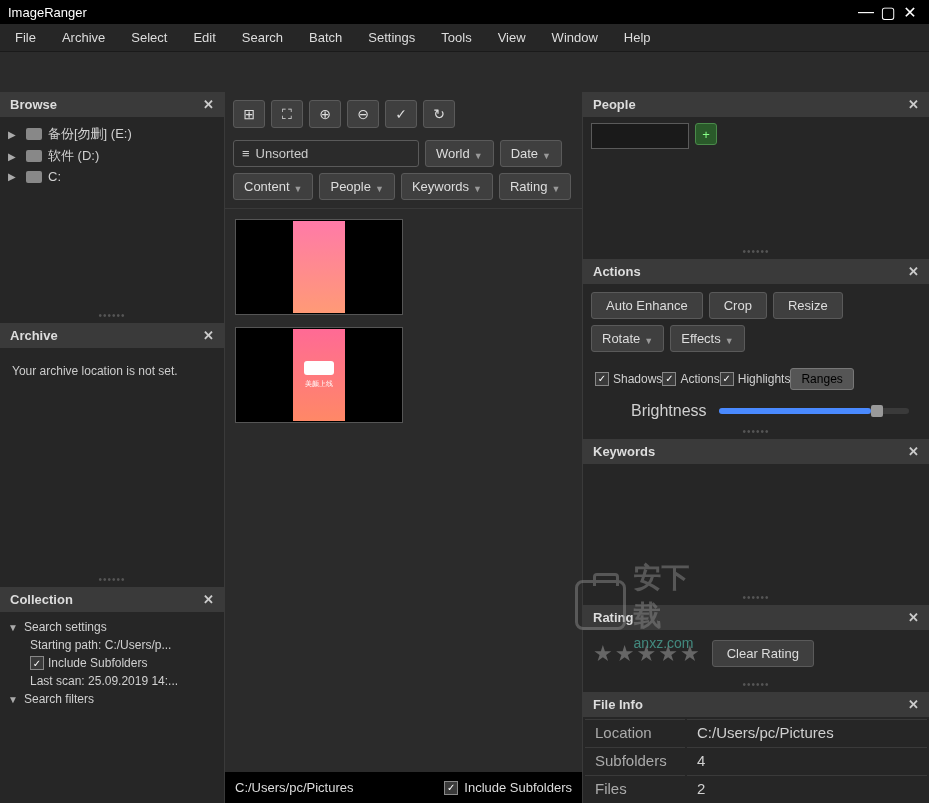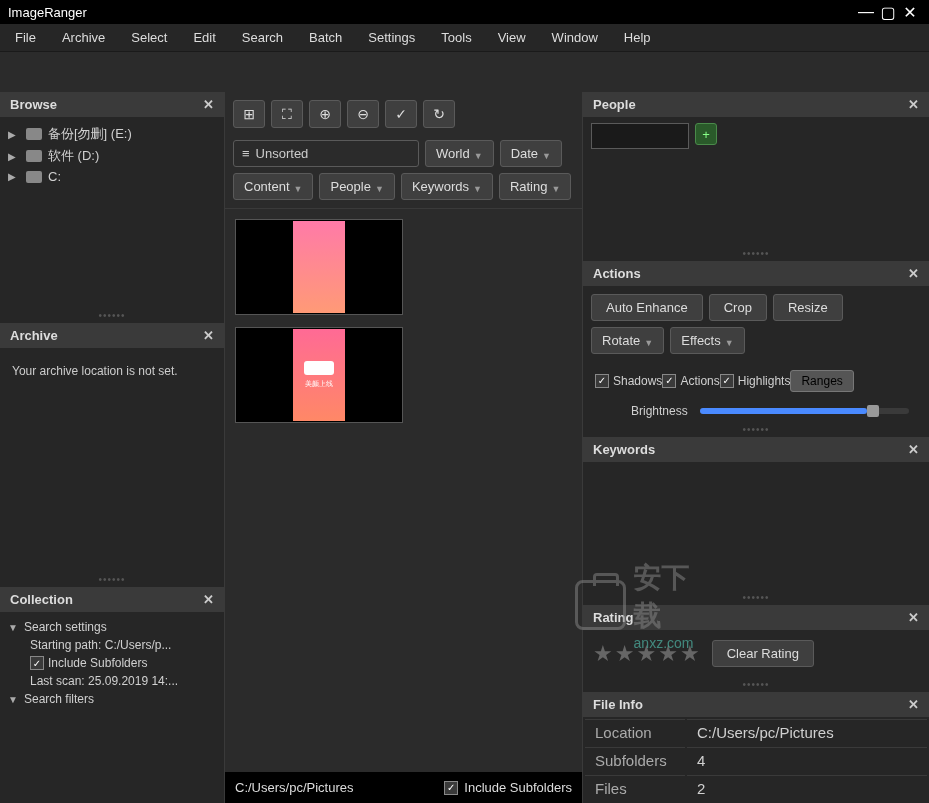--- a/index.html
+++ b/index.html
@@ -39,21 +39,21 @@
 .thumb-badge { width:30px; height:14px; background:#fff; border-radius:3px; font-size:7px; display:flex; align-items:center; justify-content:center; color:#333;}
 .footer-bar { background: #000; padding: 8px 10px; display: flex; align-items: center; color: #ddd; gap: 20px; }
 .checkbox { width: 14px; height: 14px; border: 1px solid #888; background: #3a3a3a; display: inline-flex; align-items: center; justify-content: center; font-size: 10px; cursor: pointer; }
 .checkbox.checked::after { content: "✓"; color: #fff; }
 .people-input { width: 98px; height: 26px; background: #1a1a1a; border: 1px solid #5a5a5a; margin-right: 6px; }
 .add-btn { width: 22px; height: 22px; background: #2a5a2a; border: 1px solid #4a8a4a; border-radius: 3px; display: flex; align-items: center; justify-content: center; color: #8f8; cursor: pointer; }
 .action-btns { display: flex; flex-wrap: wrap; gap: 6px; padding: 8px; }
 .tab-row { display: flex; padding: 0 8px; border-bottom: 1px solid #444; }
 .tab { padding: 6px 12px; background: #3a3a3a; border: 1px solid #555; border-bottom: none; border-radius: 3px 3px 0 0; font-size: 12px; }
 .adj-row { display: flex; align-items: center; gap: 0; padding: 8px 12px; font-size: 12px; }
-.slider-row { display: flex; align-items: center; gap: 12px; padding: 4px 20px 4px 48px; font-size: 12px; }
+.slider-row { display: flex; align-items: center; gap: 12px; padding: 4px 20px 4px 48px; font-size: 16px; }
 .slider { flex: 1; height: 6px; background: #3a3a3a; position: relative; border-radius: 3px; }
 .slider-fill { position: absolute; left: 0; top: 0; bottom: 0; width: 80%; background: #4a8aff; border-radius: 3px; }
 .slider-thumb { position: absolute; left: 80%; top: -3px; width: 12px; height: 12px; background: #999; border-radius: 2px; }
 .ranges-btn { background: #555; border: 1px solid #777; padding: 3px 10px; border-radius: 3px; font-size: 12px; }
 .stars { display: flex; gap: 2px; padding: 10px; align-items: center; }
 .star { font-size: 22px; color: #666; cursor: pointer; }
 .fileinfo-table { width: 100%; font-size: 15px; }
 .fileinfo-table tr td { padding: 4px 10px; border-top: 1px solid #3a3a3a; }
 .fileinfo-table tr td:first-child { color: #aaa; width: 100px; }
 .watermark { position: absolute; left: 350px; top: 350px; opacity: 0.5; pointer-events: none; display: flex; align-items: center; gap: 8px; }

